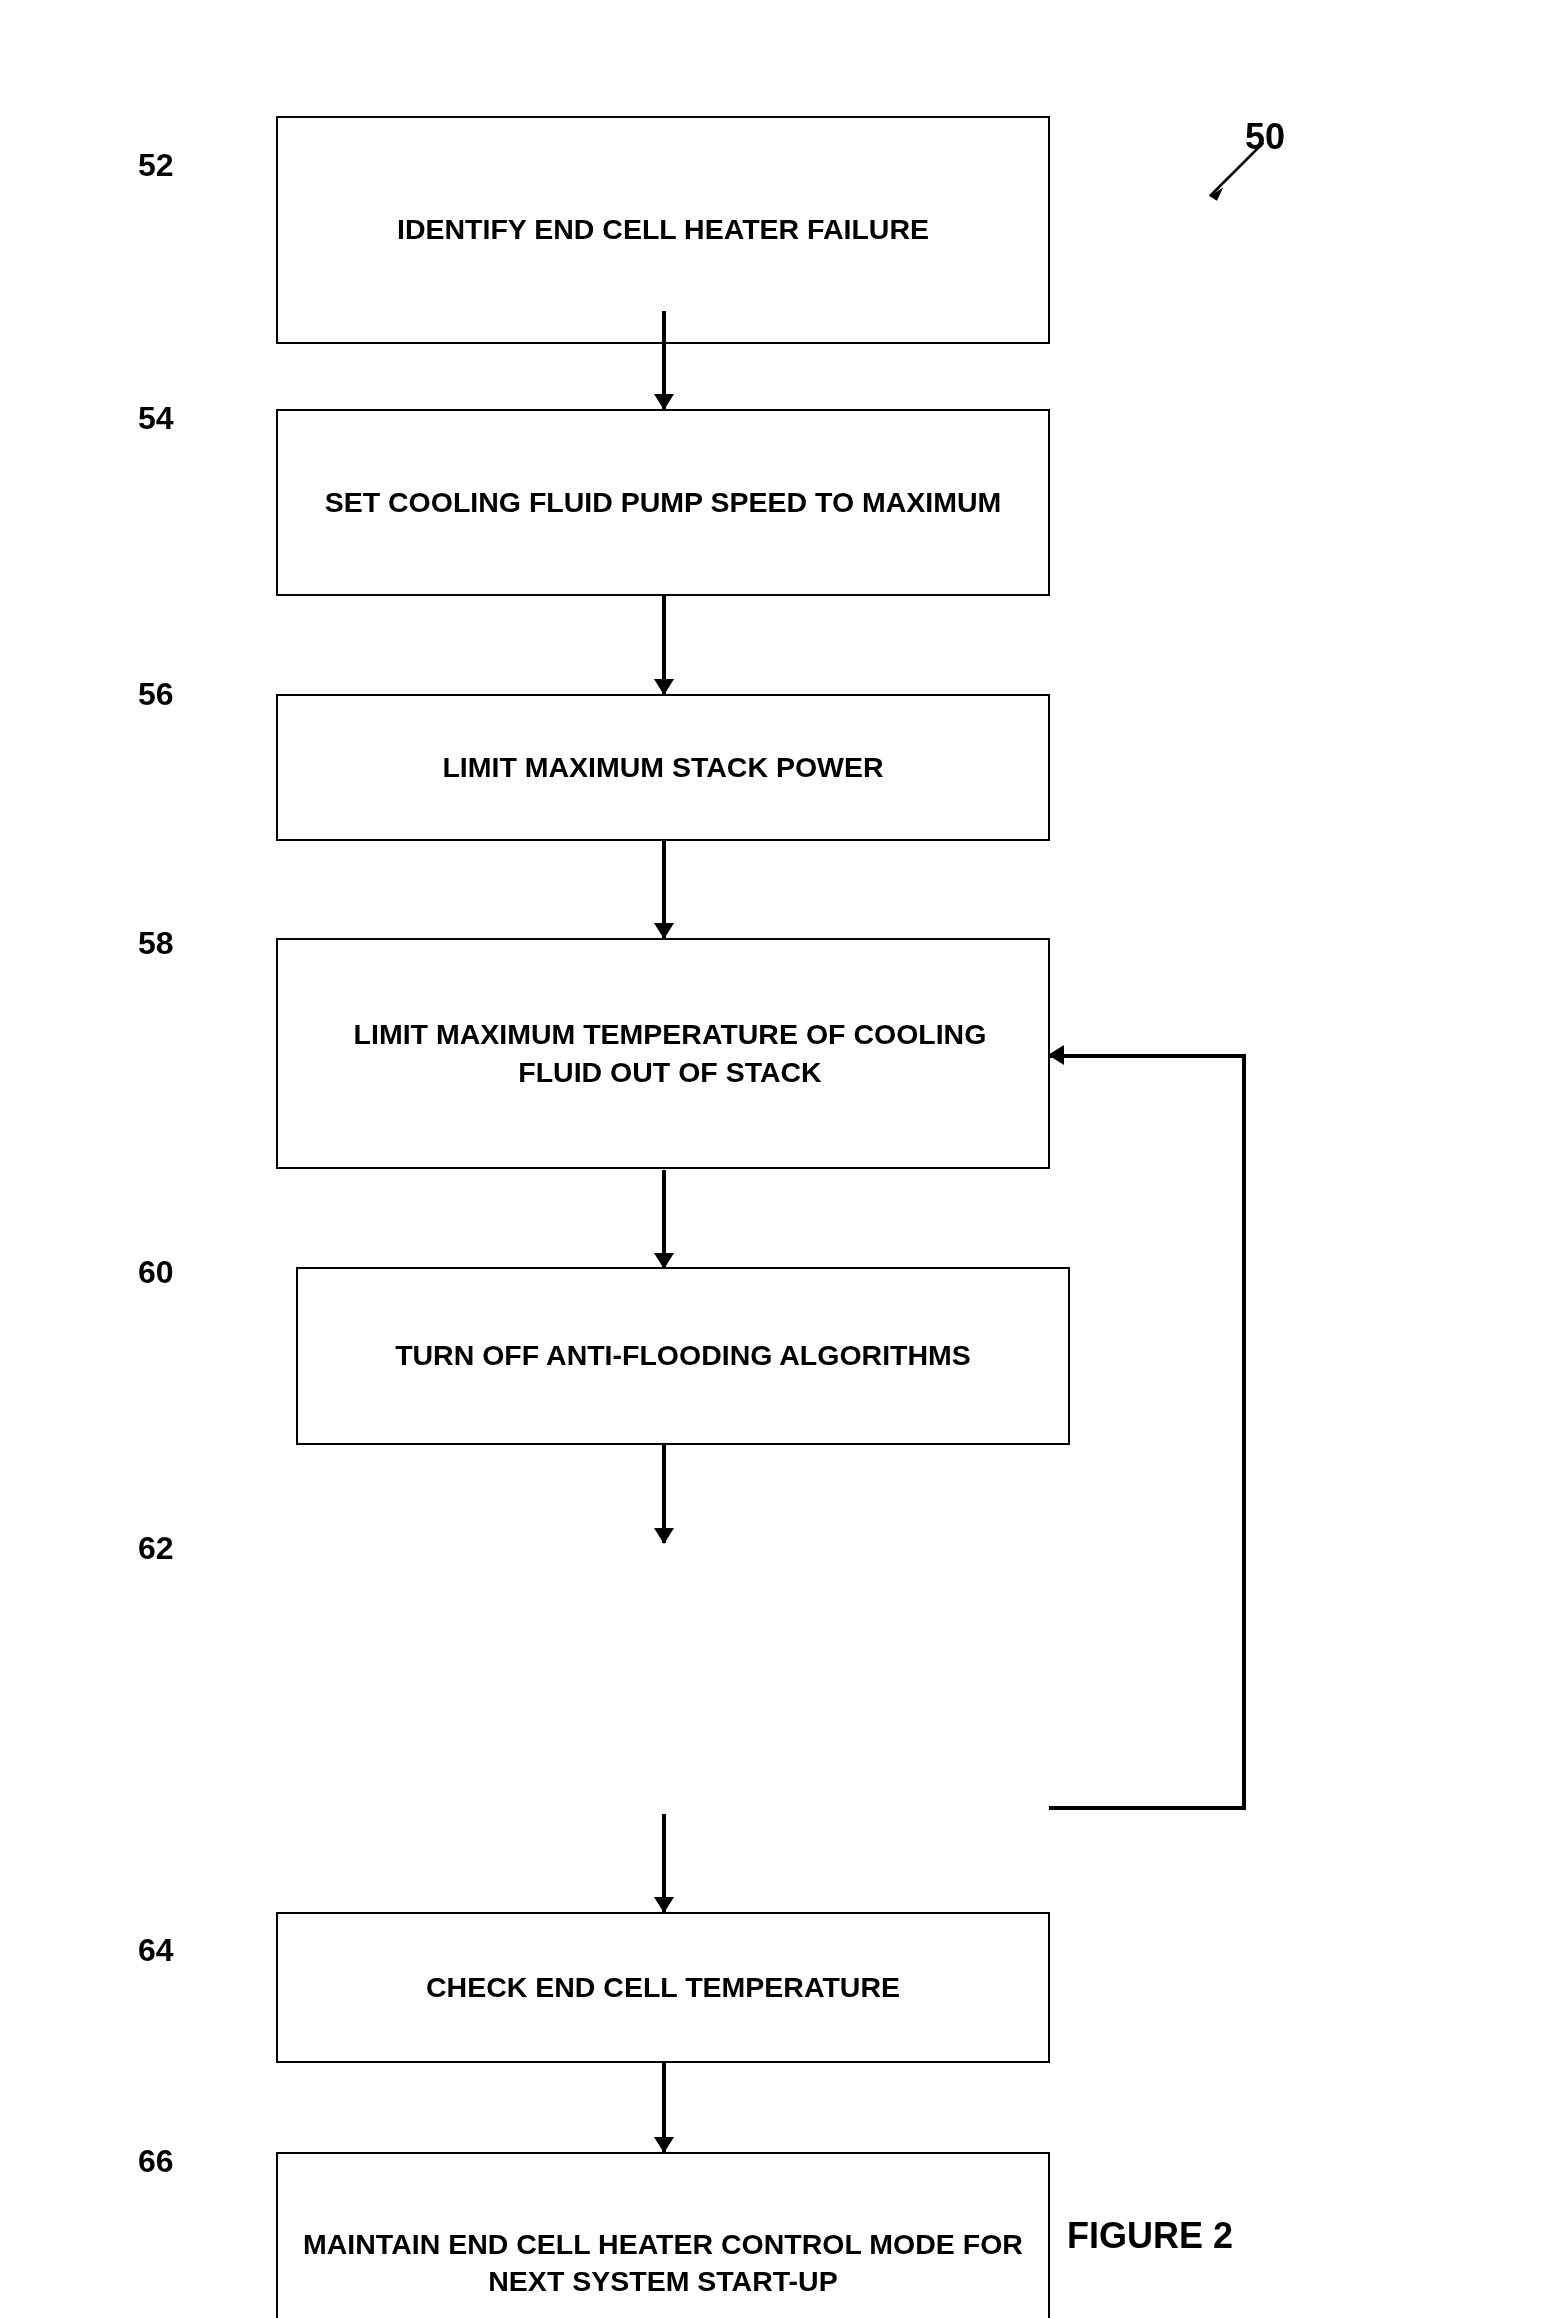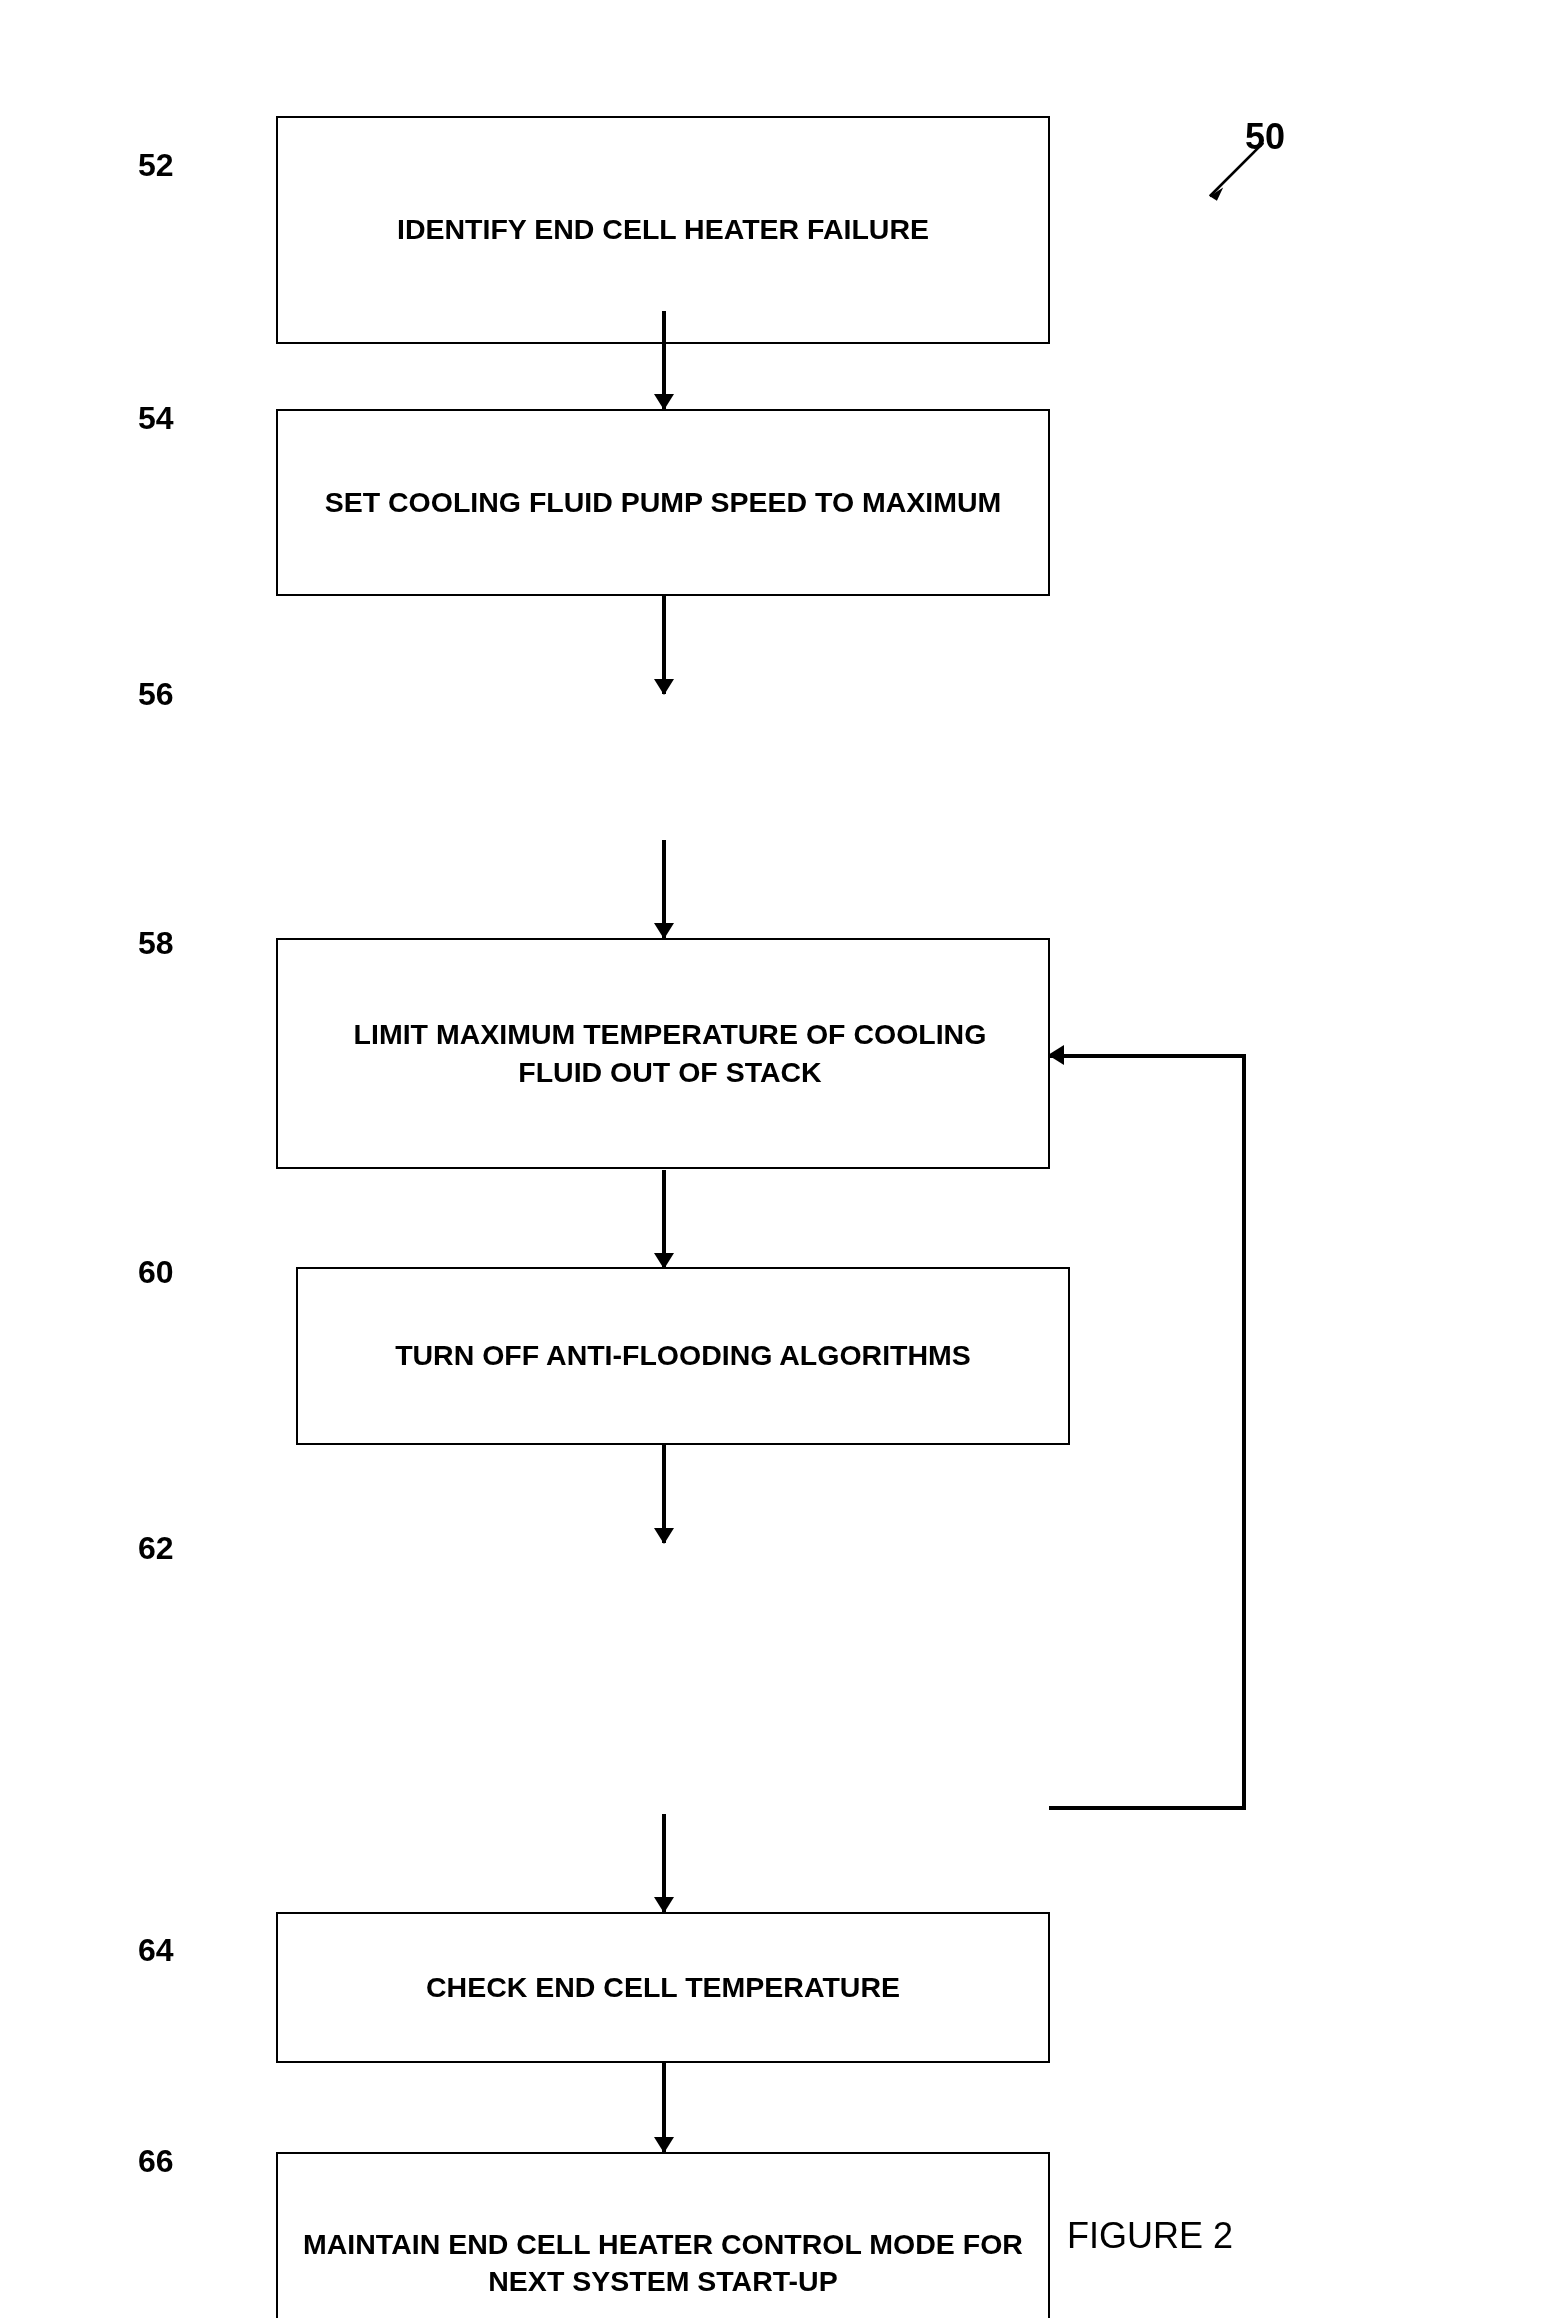--- a/index.html
+++ b/index.html
@@ -58,21 +58,21 @@
       bottom: -0.9px;
       left: 50%;
       transform: translateX(-50%);
       border-left: 10.7px solid transparent;
       border-right: 10.7px solid transparent;
       border-top: 16px solid #000;
     }
     .figure-label {
       position: absolute;
       font-size: 36px;
-      font-weight: normal;
+      font-weight: bold;
       font-family: Arial, Helvetica, sans-serif;
     }
     
     .feedback-line {
       position: absolute;
       background: #000;
     }
   </style>
 </head>
 <body>
@@ -91,20 +91,23 @@
     <div class="step-label" style="left:138px; top:400px;">54</div>
 
     <div class="flow-box" style="left:276px; top:409px; width:774px; height:187px;">
       <span>SET COOLING FLUID PUMP SPEED TO MAXIMUM</span>
     </div>
 
     <div class="arrow-down" style="left:662px; top:596px; height:98px;"></div>
 
     <div class="step-label" style="left:138px; top:676px;">56</div>
 
+    <div class="flow-box" style="left:276px; top:694px; width:774px; height:147px;">
+      <span>LIMIT MAXIMUM STACK POWER</span>
+    </div>
 
     <div class="arrow-down" style="left:662px; top:840px; height:98px;"></div>
 
     <div class="step-label" style="left:138px; top:925px;">58</div>
 
     <div class="flow-box" style="left:276px; top:938px; width:774px; height:231px;padding-left:32px;">
       <span>LIMIT MAXIMUM TEMPERATURE OF COOLING FLUID OUT OF STACK</span>
     </div>
 
     <div class="feedback-line" style="left:1049px; top:1054px; width:196px; height:3.6px;"></div>

